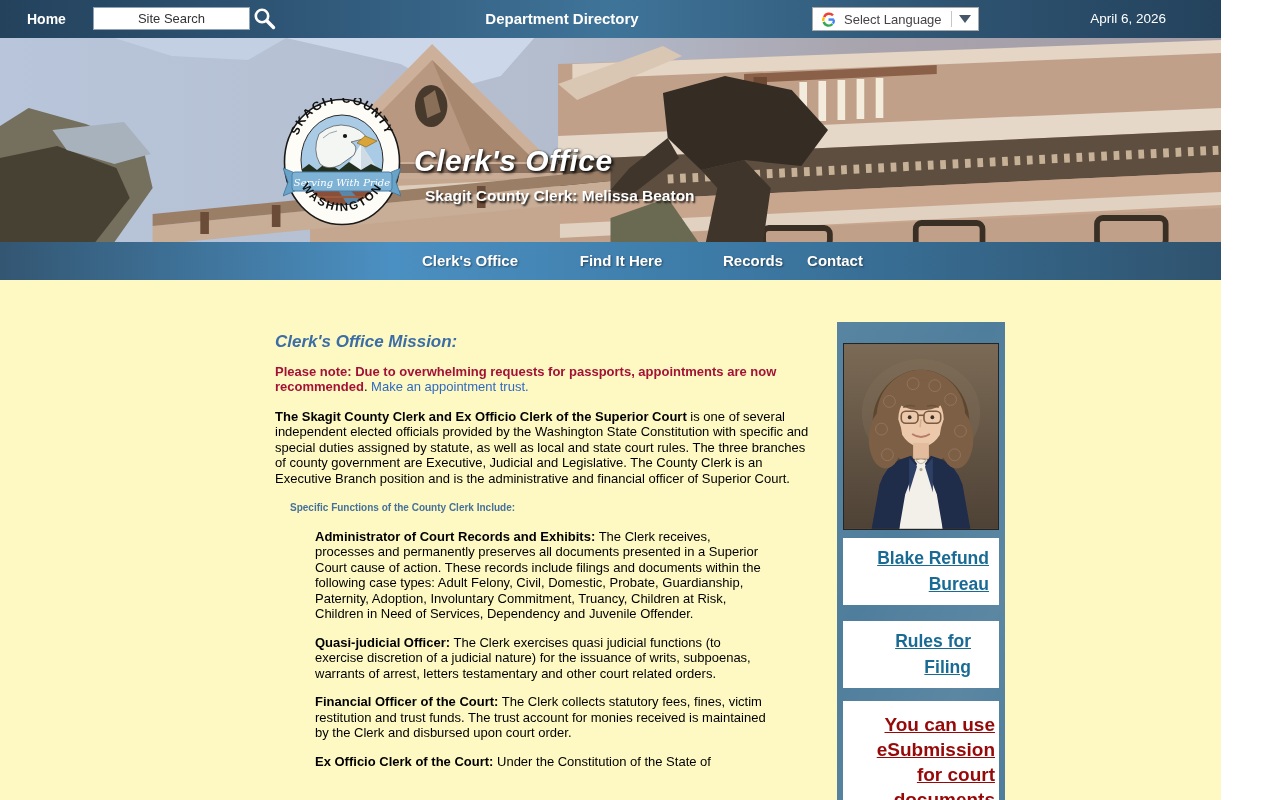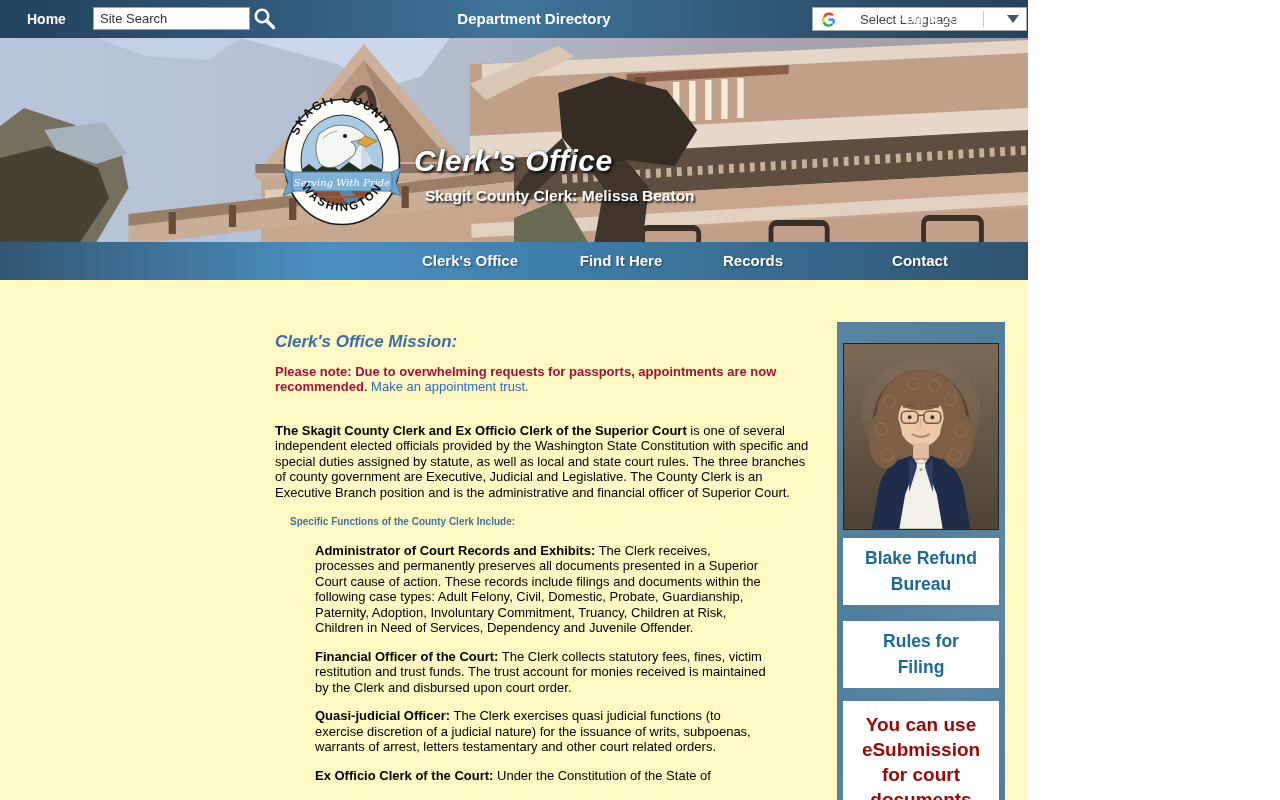--- a/index.html
+++ b/index.html
@@ -1,34 +1,34 @@
 <!DOCTYPE html>
 <html style="--topbar-dark: #24425c; --topbar-light: #3f7499; --nav-light: #4b90c2; --nav-dark: #2f536e; --sidebar-bg: #4f7e9c; --heading-blue: #3b6da6; --subheading-blue: #46719b; --notice-red: #a31236; --link-blue: #3069c0; --card-blue: #1a6b94; --esub-red: #970808; --esub-link-red: #8d1424;"><head>
 <meta charset="utf-8">
 <style>
   * { margin:0; padding:0; box-sizing:border-box; }
   html,body { width:1280px; height:800px; overflow:hidden; background:#fff;
               font-family:"Liberation Sans", sans-serif; }
-  .page { position:relative; width:1028px; height:800px; overflow:hidden; }
+  .page { position:relative; width:1221px; height:800px; overflow:hidden; }
 
   
   .topbar { position:relative; height:38px;
     background:linear-gradient(90deg, var(--topbar-dark,#24425c) 0%, #2e5474 22%,
                var(--topbar-light,#3f7499) 50%, #2e5472 78%, var(--topbar-dark,#24425c) 100%); }
   .topbar .home { position:absolute; left:27px; top:0; line-height:38px; color:#fff;
     font-weight:bold; font-size:14px; cursor:pointer; }
   .topbar .search { position:absolute; left:93px; top:7px; width:157px; height:23px;
     border:1px solid #8fa3b5; background:#fff; font-size:13px; padding:0 6px; color:#222;
-    font-family:"Liberation Sans", sans-serif; }
+    font-family:"Liberation Sans", sans-serif;text-align:center; }
   .topbar .search::placeholder { color:#333; }
   .topbar .mag { position:absolute; left:252px; top:6px; width:25px; height:25px; cursor:pointer; }
-  .topbar .directory { position:absolute; left:534px; top:0; transform:translateX(-50%);
+  .topbar .directory { position:absolute; left:562px; top:0; transform:translateX(-50%);
     line-height:38px; color:#fff; font-weight:bold; font-size:15px; white-space:nowrap; cursor:pointer; }
   .gwidget { position:absolute; left:812px; top:7px; height:24px; background:#fff;
-    border:1px solid #a9a9a9; display:flex; align-items:center; padding:0 0 0 7px; cursor:pointer;gap:16px; }
+    border:1px solid #a9a9a9; display:flex; align-items:center; padding:0 0 0 7px; cursor:pointer; }
   .gwidget .glabel { font-size:13px; color:#444; padding:0 9px 0 7px; }
   .gwidget .gsep { width:1px; height:16px; background:#c6c6c6; }
   .gwidget .garrow { width:26px; height:100%; display:flex; align-items:center; justify-content:center; }
   .gwidget .tri { width:0; height:0; border-left:6px solid transparent;
     border-right:6px solid transparent; border-top:8px solid #46576b; }
   .topbar .date { position:absolute; right:55px; top:0; line-height:38px; color:#fff; font-size:13.5px;text-align:right; }
 
   
   .hero { position:relative; height:204px; overflow:hidden; }
   .hero .art { position:absolute; inset:0; width:100%; height:100%; }
@@ -50,33 +50,33 @@
   
   .content { position:relative; height:520px; background:#fef9c3; }
   .maincol { position:absolute; left:275px; top:54px; width:543px; font-size:13px;
     line-height:15.5px; color:#000; }
   .mission-h { color:var(--heading-blue,#3b6da6); font-size:17px; font-weight:bold;
     font-style:italic; margin-bottom:3px; }
   .mission-t { font-style:italic; }
   .notice { margin-top:14px; }
   .notice b { color:var(--notice-red,#a31236); }
   .applink { color:var(--link-blue,#3069c0); cursor:pointer; }
-  .intro { margin-top:28px; }
+  .intro { margin-top:14px; }
   .func-h { margin-top:14px; color:var(--subheading-blue,#46719b); font-weight:bold; font-size:10px;margin-left:15px; }
   .func { margin:13px 0 0 40px; width:452px; }
 
   
   .sidebar { position:absolute; left:837px; top:42px; width:168px; height:478px;
     background:var(--sidebar-bg,#4f7e9c); overflow:visible;
     background-image:linear-gradient(115deg, rgba(255,255,255,.05) 0%, rgba(255,255,255,0) 40%,
       rgba(255,255,255,.07) 75%, rgba(255,255,255,0) 100%); }
   .photo { margin:21px auto 0; width:156px; height:187px; border:1px solid #242424;
     background:#6b5a49; }
   .photo svg { display:block; width:100%; height:100%; }
-  .card { background:#fff; margin:12px 6px; text-align:center; font-weight:bold; cursor:pointer; }
+  .card { background:#fff; margin:12px 6px; text-align:right; font-weight:bold; cursor:pointer;text-decoration:underline; }
   .card1 { margin-top:8px; padding:7px 10px 8px; color:var(--card-blue,#1a6b94);
     font-size:17.5px; line-height:26px; }
   .card2 { margin-top:16px; padding:7px 28px 8px; color:var(--card-blue,#1a6b94);
     font-size:17.5px; line-height:26px; }
   .card3 { margin-top:13px; padding:11px 4px 14px; color:var(--esub-red,#970808);
     font-size:19px; line-height:25px; }
   .esublink { display:block; margin-top:7px; font-size:14.5px; line-height:18px;
     color:var(--esub-link-red,#8d1424); cursor:pointer; }
 </style>
 </head>
@@ -211,39 +211,39 @@
     <div class="titleblock">
       <div class="title">Clerk's Office</div>
       <div class="subtitle">Skagit County Clerk: Melissa Beaton</div>
     </div>
   </div>
 
   <div class="navbar">
     <span class="navitem" style="left:470px">Clerk's Office</span>
     <span class="navitem" style="left:621px">Find It Here</span>
     <span class="navitem" style="left:753px">Records</span>
-    <span class="navitem" style="left:920px">Contact</span>
+    <span class="navitem" style="left:835px">Contact</span>
   </div>
 
   <div class="content">
 
     <div class="maincol">
       <div class="mission-h">Clerk's Office Mission:</div>
 
       <p class="notice"><b>Please note: Due to overwhelming requests for passports, appointments are now recommended</b><span>. </span><a class="applink">Make an appointment trust.</a></p>
 
       <p class="intro"><b>The Skagit County Clerk and Ex Officio Clerk of the Superior Court</b><span> is one of several independent elected officials provided by the Washington State Constitution with specific and special duties assigned by statute, as well as local and state court rules. The three branches of county government are Executive, Judicial and Legislative. The County Clerk is an Executive Branch position and is the administrative and financial officer of Superior Court.</span></p>
 
       <div class="func-h">Specific Functions of the County Clerk Include:</div>
 
       <p class="func"><b>Administrator of Court Records and Exhibits:</b><span> The Clerk receives, processes and permanently preserves all documents presented in a Superior Court cause of action. These records include filings and documents within the following case types: Adult Felony, Civil, Domestic, Probate, Guardianship, Paternity, Adoption, Involuntary Commitment, Truancy, Children at Risk, Children in Need of Services, Dependency and Juvenile Offender.</span></p>
 
+      <p class="func"><b>Quasi-judicial Officer:</b><span> The Clerk exercises quasi judicial functions (to exercise discretion of a judicial nature) for the issuance of writs, subpoenas, warrants of arrest, letters testamentary and other court related orders.</span></p>
+
       <p class="func"><b>Financial Officer of the Court:</b><span> The Clerk collects statutory fees, fines, victim restitution and trust funds. The trust account for monies received is maintained by the Clerk and disbursed upon court order.</span></p>
-
-      <p class="func"><b>Quasi-judicial Officer:</b><span> The Clerk exercises quasi judicial functions (to exercise discretion of a judicial nature) for the issuance of writs, subpoenas, warrants of arrest, letters testamentary and other court related orders.</span></p>
 
       <p class="func"><b>Ex Officio Clerk of the Court:</b><span> Under the Constitution of the State of</span></p>
     </div>
 
     <div class="sidebar">
       <div class="photo">
         <svg viewBox="0 0 156 187">
           <defs>
             <linearGradient id="pbg" x1="0" y1="0" x2="0" y2="1">
               <stop offset="0" stop-color="#7b6a55"></stop>

